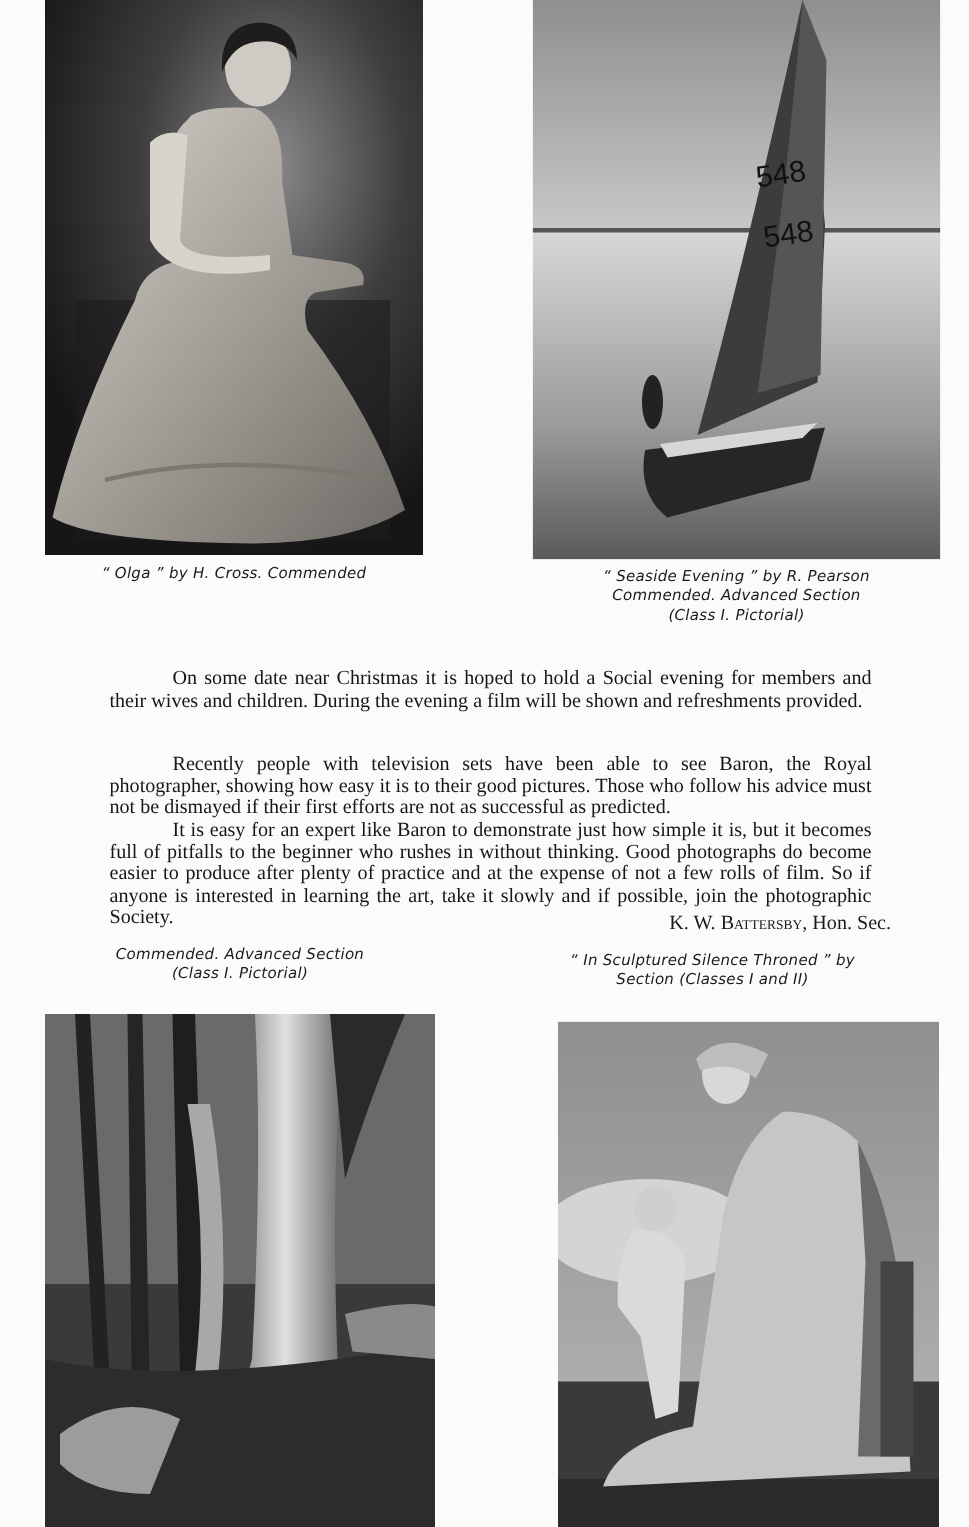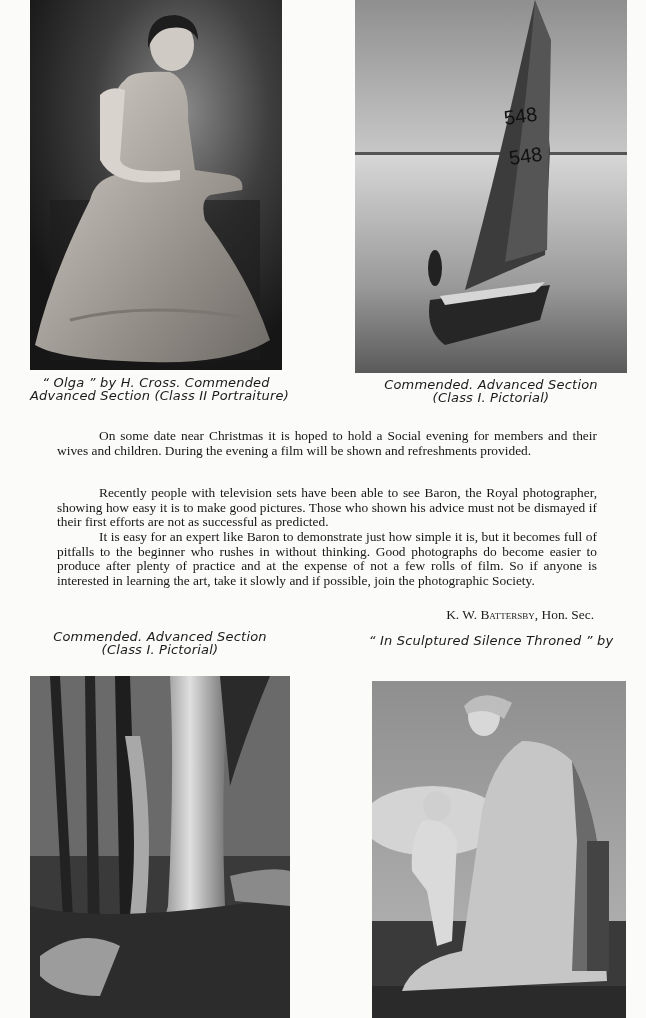--- a/index.html
+++ b/index.html
@@ -9,33 +9,33 @@
   }
   .photo { position: absolute; overflow: hidden; }
   .photo svg { display: block; width: 100%; height: 100%; }
   #p1 { left: 30px; top: 0; width: 252px; height: 370px; }
   #p2 { left: 355px; top: 0; width: 272px; height: 373px; }
   #p3 { left: 30px; top: 676px; width: 260px; height: 342px; }
   #p4 { left: 372px; top: 681px; width: 254px; height: 337px; }
 
   .caption {
     position: absolute; text-align: center; font-family: "DejaVu Sans", sans-serif;
-    font-style: italic; font-size: 13px; line-height: 13px; color: #1a1a1a; letter-spacing: 0.2px;
+    font-style: italic; font-size: 10px; line-height: 13px; color: #1a1a1a; letter-spacing: 0.2px;
   }
   .caption .line { display: block; white-space: nowrap; }
   #c1 { left: 30px; top: 376px; width: 252px; }
   #c2 { left: 355px; top: 378px; width: 272px; }
   #c3 { left: 30px; top: 630px; width: 260px; }
-  #c4 { left: 356px; top: 634px; width: 270px; }
+  #c4 { left: 340px; top: 634px; width: 270px; }
 
   .body-text {
     position: absolute; left: 57px; width: 540px; font-size: 13.4px; line-height: 14.6px;
     text-align: justify; color: #161616;
   }
-  .body-text p { margin: 0; text-indent: 42px; }
+  .body-text p { margin: 16px; text-indent: 42px; }
   #para1 { top: 429px; }
   #para2 { top: 486px; }
   #para3 { top: 530px; }
   .signature { position: absolute; right: 52px; top: 607px; font-size: 13.4px; font-family: "Liberation Serif", serif; }
   .sc { font-variant: small-caps; text-align: center; }
 </style>
 </head>
 <body>
 
 <div class="photo" id="p1">
@@ -128,39 +128,40 @@
     <ellipse cx="112" cy="35" rx="16" ry="20" fill="#d8d8d8"></ellipse>
     <path d="M92 25 Q110 5 140 22 L132 38 Q115 25 95 33 Z" fill="#bdbdbd"></path>
     <ellipse cx="65" cy="125" rx="14" ry="15" fill="#cfcfcf"></ellipse>
     <path d="M50 140 Q75 135 85 160 L80 260 L65 265 L55 210 L40 190 Q38 160 50 140 Z" fill="#dadada"></path>
     <rect x="215" y="160" width="22" height="130" fill="#444"></rect>
   </svg>
 </div>
 
 <div class="caption" id="c1">
   <span class="line">“ Olga ”  by  H.  Cross.  Commended</span>
-  <span class="line">Advanced Section (Class II Portraiture)</span>
 </div>
 <div class="caption" id="c2">
+  <span class="line">“ Seaside Evening ”  by  R. Pearson</span>
   <span class="line">Commended.  Advanced Section</span>
   <span class="line">(Class I. Pictorial)</span>
 </div>
 <div class="caption" id="c3">
   <span class="line">Commended.  Advanced Section</span>
   <span class="line">(Class I. Pictorial)</span>
 </div>
 <div class="caption" id="c4">
   <span class="line">“ In  Sculptured  Silence  Throned ”  by</span>
+  <span class="line">Section (Classes I and II)</span>
 </div>
 
 <div class="body-text" id="para1">
   <p>On some date near Christmas it is hoped to hold a Social evening for members and their wives and children. During the evening a film will be shown and refreshments provided.</p>
 </div>
 <div class="body-text" id="para2">
-  <p>Recently people with television sets have been able to see Baron, the Royal photographer, showing how easy it is to make good pictures. Those who shown his advice must not be dismayed if their first efforts are not as successful as predicted.</p>
+  <p>Recently people with television sets have been able to see Baron, the Royal photographer, showing how easy it is to their good pictures. Those who follow his advice must not be dismayed if their first efforts are not as successful as predicted.</p>
 </div>
 <div class="body-text" id="para3">
   <p>It is easy for an expert like Baron to demonstrate just how simple it is, but it becomes full of pitfalls to the beginner who rushes in without thinking. Good photographs do become easier to produce after plenty of practice and at the expense of not a few rolls of film. So if anyone is interested in learning the art, take it slowly and if possible, join the photographic Society.</p>
 </div>
 
 <div class="signature">
   <span>K. W. </span><span class="sc">Battersby</span><span>, Hon. Sec.</span>
 </div>
 
 </body></html>

